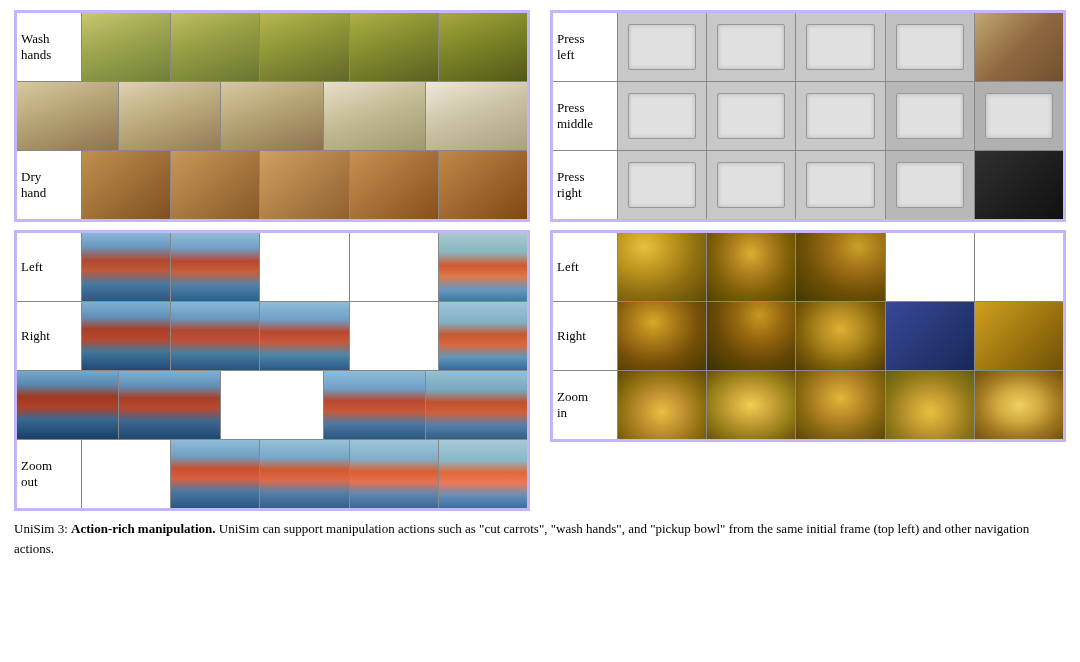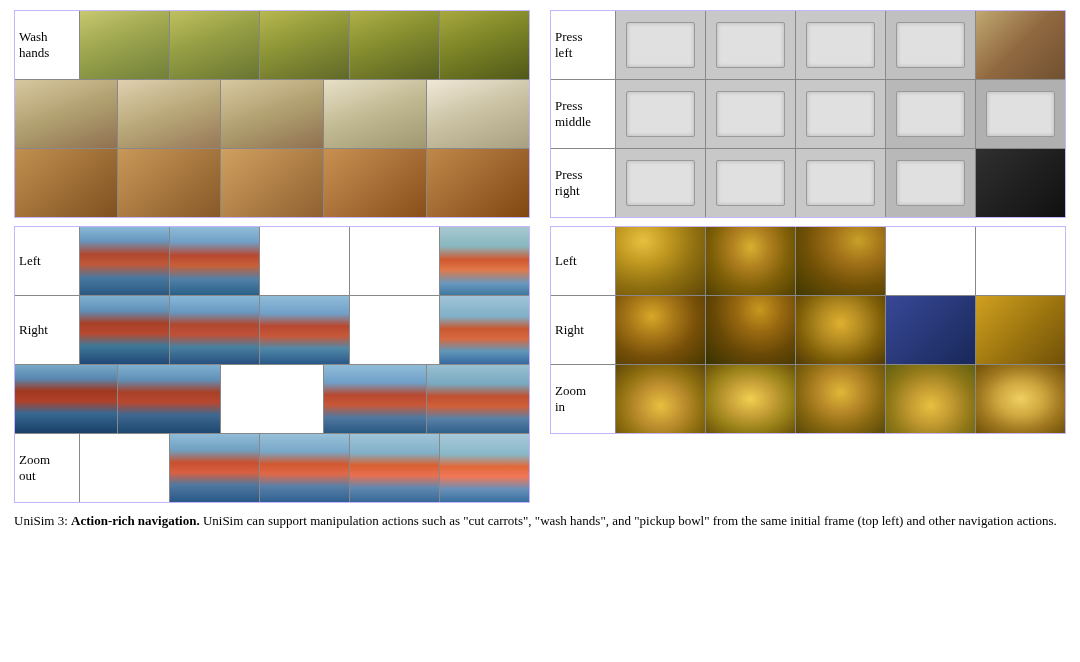--- a/index.html
+++ b/index.html
@@ -13,21 +13,21 @@
     }
 
     .caption {
       margin-top: 8px;
       font-size: 13px;
       line-height: 1.5;
     }
 
     
     .grid-container {
-      border: 1px solid #c4b5fd;
+      border: 3px solid #c4b5fd;
     }
 
     .grid-row {
       display: flex;
       border-bottom: 1px solid #888;
     }
 
     .grid-row:last-child {
       border-bottom: none;
     }
@@ -172,20 +172,21 @@
           <div class="grid-img pickup-1"></div>
           <div class="grid-img pickup-2"></div>
           <div class="grid-img pickup-3"></div>
           <div class="grid-img pickup-4"></div>
           <div class="grid-img pickup-5"></div>
         </div>
       </div>
 
 
       <div class="grid-row">
+        <div class="grid-label">Dry<br>hand</div>
         <div class="grid-images">
           <div class="grid-img dry-1"></div>
           <div class="grid-img dry-2"></div>
           <div class="grid-img dry-3"></div>
           <div class="grid-img dry-4"></div>
           <div class="grid-img dry-5"></div>
         </div>
       </div>
 
     </div>
@@ -320,15 +321,15 @@
       </div>
 
     </div>
 
   </div>
 
 </div>
 
 <div class="caption">
   <span class="fig-num">UniSim 3:</span>
-  <span class="fig-title" style="font-weight:bold;">Action-rich navigation.</span>
+  <span class="fig-title" style="font-weight:bold;">Action-rich manipulation.</span>
   <span> UniSim can support manipulation actions such as "cut carrots", "wash hands", and "pickup bowl" from the same initial frame (top left) and other navigation actions.</span>
 </div>
 
 </body></html>

